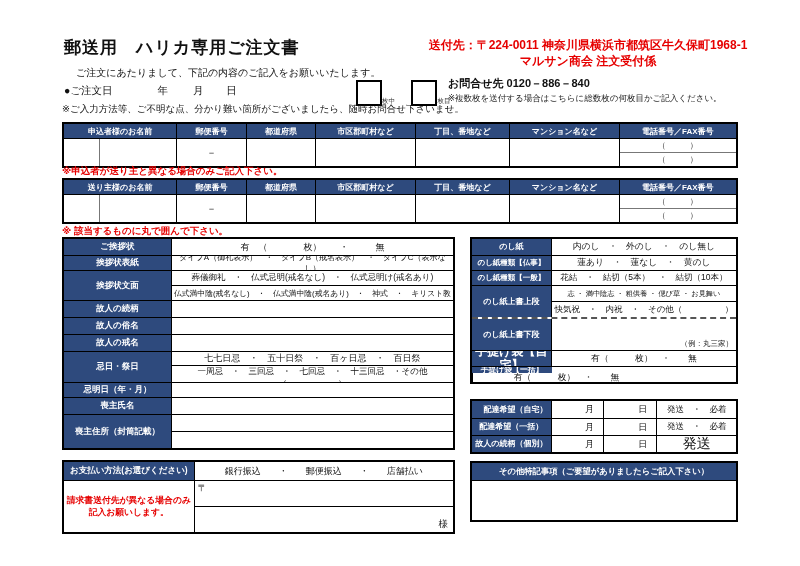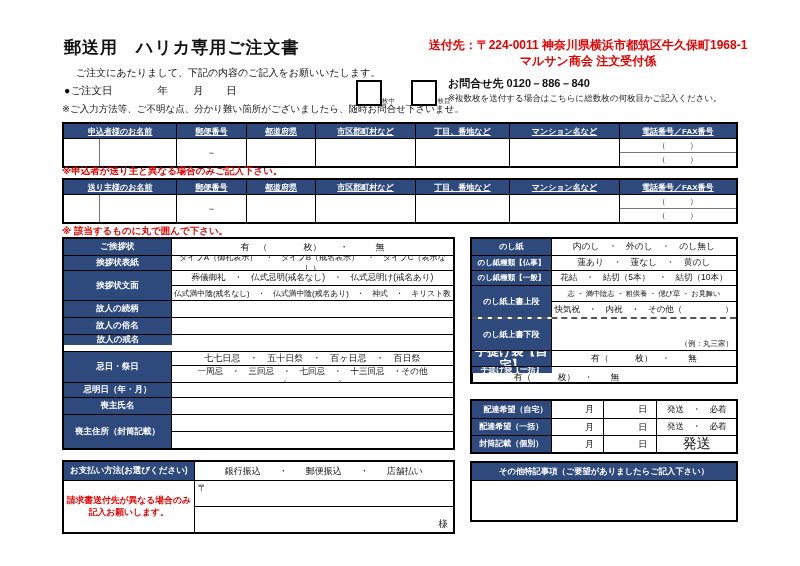--- a/index.html
+++ b/index.html
@@ -16,21 +16,21 @@
 
   
   .tbl { position:absolute; border:2px solid #000; background:#fff; box-sizing:border-box; }
   .trow { display:flex; border-top:1px solid #000; box-sizing:border-box; }
   .trow:first-child { border-top:none; }
   .tcell { border-left:1px solid #000; box-sizing:border-box; overflow:hidden; }
   .tcell:first-child { border-left:none; }
 
   
   .addr-hd  { height:14px; font-size:8px; letter-spacing:0; }
-  .addr-hd .tcell { display:flex; align-items:center; justify-content:center;text-decoration:underline; }
+  .addr-hd .tcell { display:flex; align-items:center; justify-content:center; }
   .addr-bd  { height:28px; }
   .c-name   { width:16.7%; position:relative; }
   .c-name .split { position:absolute; left:31%; top:0; bottom:0; width:0; border-left:1px solid #777; }
   .c-zip    { width:10.35%; }
   .c-pref   { width:10.35%; }
   .c-city   { width:14.8%; }
   .c-chome  { width:14.05%; }
   .c-mansion{ width:16.3%; }
   .c-phone  { width:17.45%; display:flex; flex-direction:column; }
   .phone-sub { flex:1; display:flex; align-items:center; justify-content:center; font-size:8px; color:#333; }
@@ -156,21 +156,21 @@
       </div>
     </div>
     <div class="trow" style="height:17px;">
       <div class="tcell navy lbl" style="width:108px;">故人の続柄</div>
       <div class="tcell val" style="width:285px;"></div>
     </div>
     <div class="trow" style="height:17px;">
       <div class="tcell navy lbl" style="width:108px;">故人の俗名</div>
       <div class="tcell val" style="width:285px;"></div>
     </div>
-    <div class="trow" style="height:17px;flex-direction:column;">
+    <div class="trow" style="height:17px;">
       <div class="tcell navy lbl" style="width:108px;">故人の戒名</div>
       <div class="tcell val" style="width:285px;"></div>
     </div>
     <div class="trow" style="height:31px;">
       <div class="tcell navy lbl" style="width:108px;">忌日・祭日</div>
       <div class="tcell stack" style="width:285px;">
         <div class="val2" style="font-size:9px;">七七日忌　・　五十日祭　・　百ヶ日忌　・　百日祭</div>
         <div class="val2" style="font-size:8.5px;">一周忌　・　三回忌　・　七回忌　・　十三回忌　・その他（　　　　　　）</div>
       </div>
     </div>
@@ -253,21 +253,21 @@
       <div class="tcell" style="width:54px; display:flex; align-items:center; justify-content:flex-end; padding-right:9px; font-size:9px;">日</div>
       <div class="tcell val" style="width:81px; font-size:8.5px;">発送　・　必着</div>
     </div>
     <div class="trow" style="height:17px;">
       <div class="tcell navy lbl" style="width:80px; font-size:8px;">配達希望（一括）</div>
       <div class="tcell" style="width:53px; display:flex; align-items:center; justify-content:flex-end; padding-right:9px; font-size:9px;">月</div>
       <div class="tcell" style="width:54px; display:flex; align-items:center; justify-content:flex-end; padding-right:9px; font-size:9px;">日</div>
       <div class="tcell val" style="width:81px; font-size:8.5px;">発送　・　必着</div>
     </div>
     <div class="trow" style="height:17px;">
-      <div class="tcell navy lbl" style="width:80px; font-size:8px;">封筒記載（個別）</div>
+      <div class="tcell navy lbl" style="width:80px; font-size:8px;">故人の続柄（個別）</div>
       <div class="tcell" style="width:53px; display:flex; align-items:center; justify-content:flex-end; padding-right:9px; font-size:9px;">月</div>
       <div class="tcell" style="width:54px; display:flex; align-items:center; justify-content:flex-end; padding-right:9px; font-size:9px;">日</div>
       <div class="tcell val" style="width:81px; font-size:14px;">発送</div>
     </div>
   </div>
 
   <div class="tbl" style="left:470px; top:461px; width:268px;">
     <div class="trow navy ctr" style="height:17px; font-size:8.3px;">その他特記事項（ご要望がありましたらご記入下さい）</div>
     <div class="trow" style="height:40px;"></div>
   </div>

